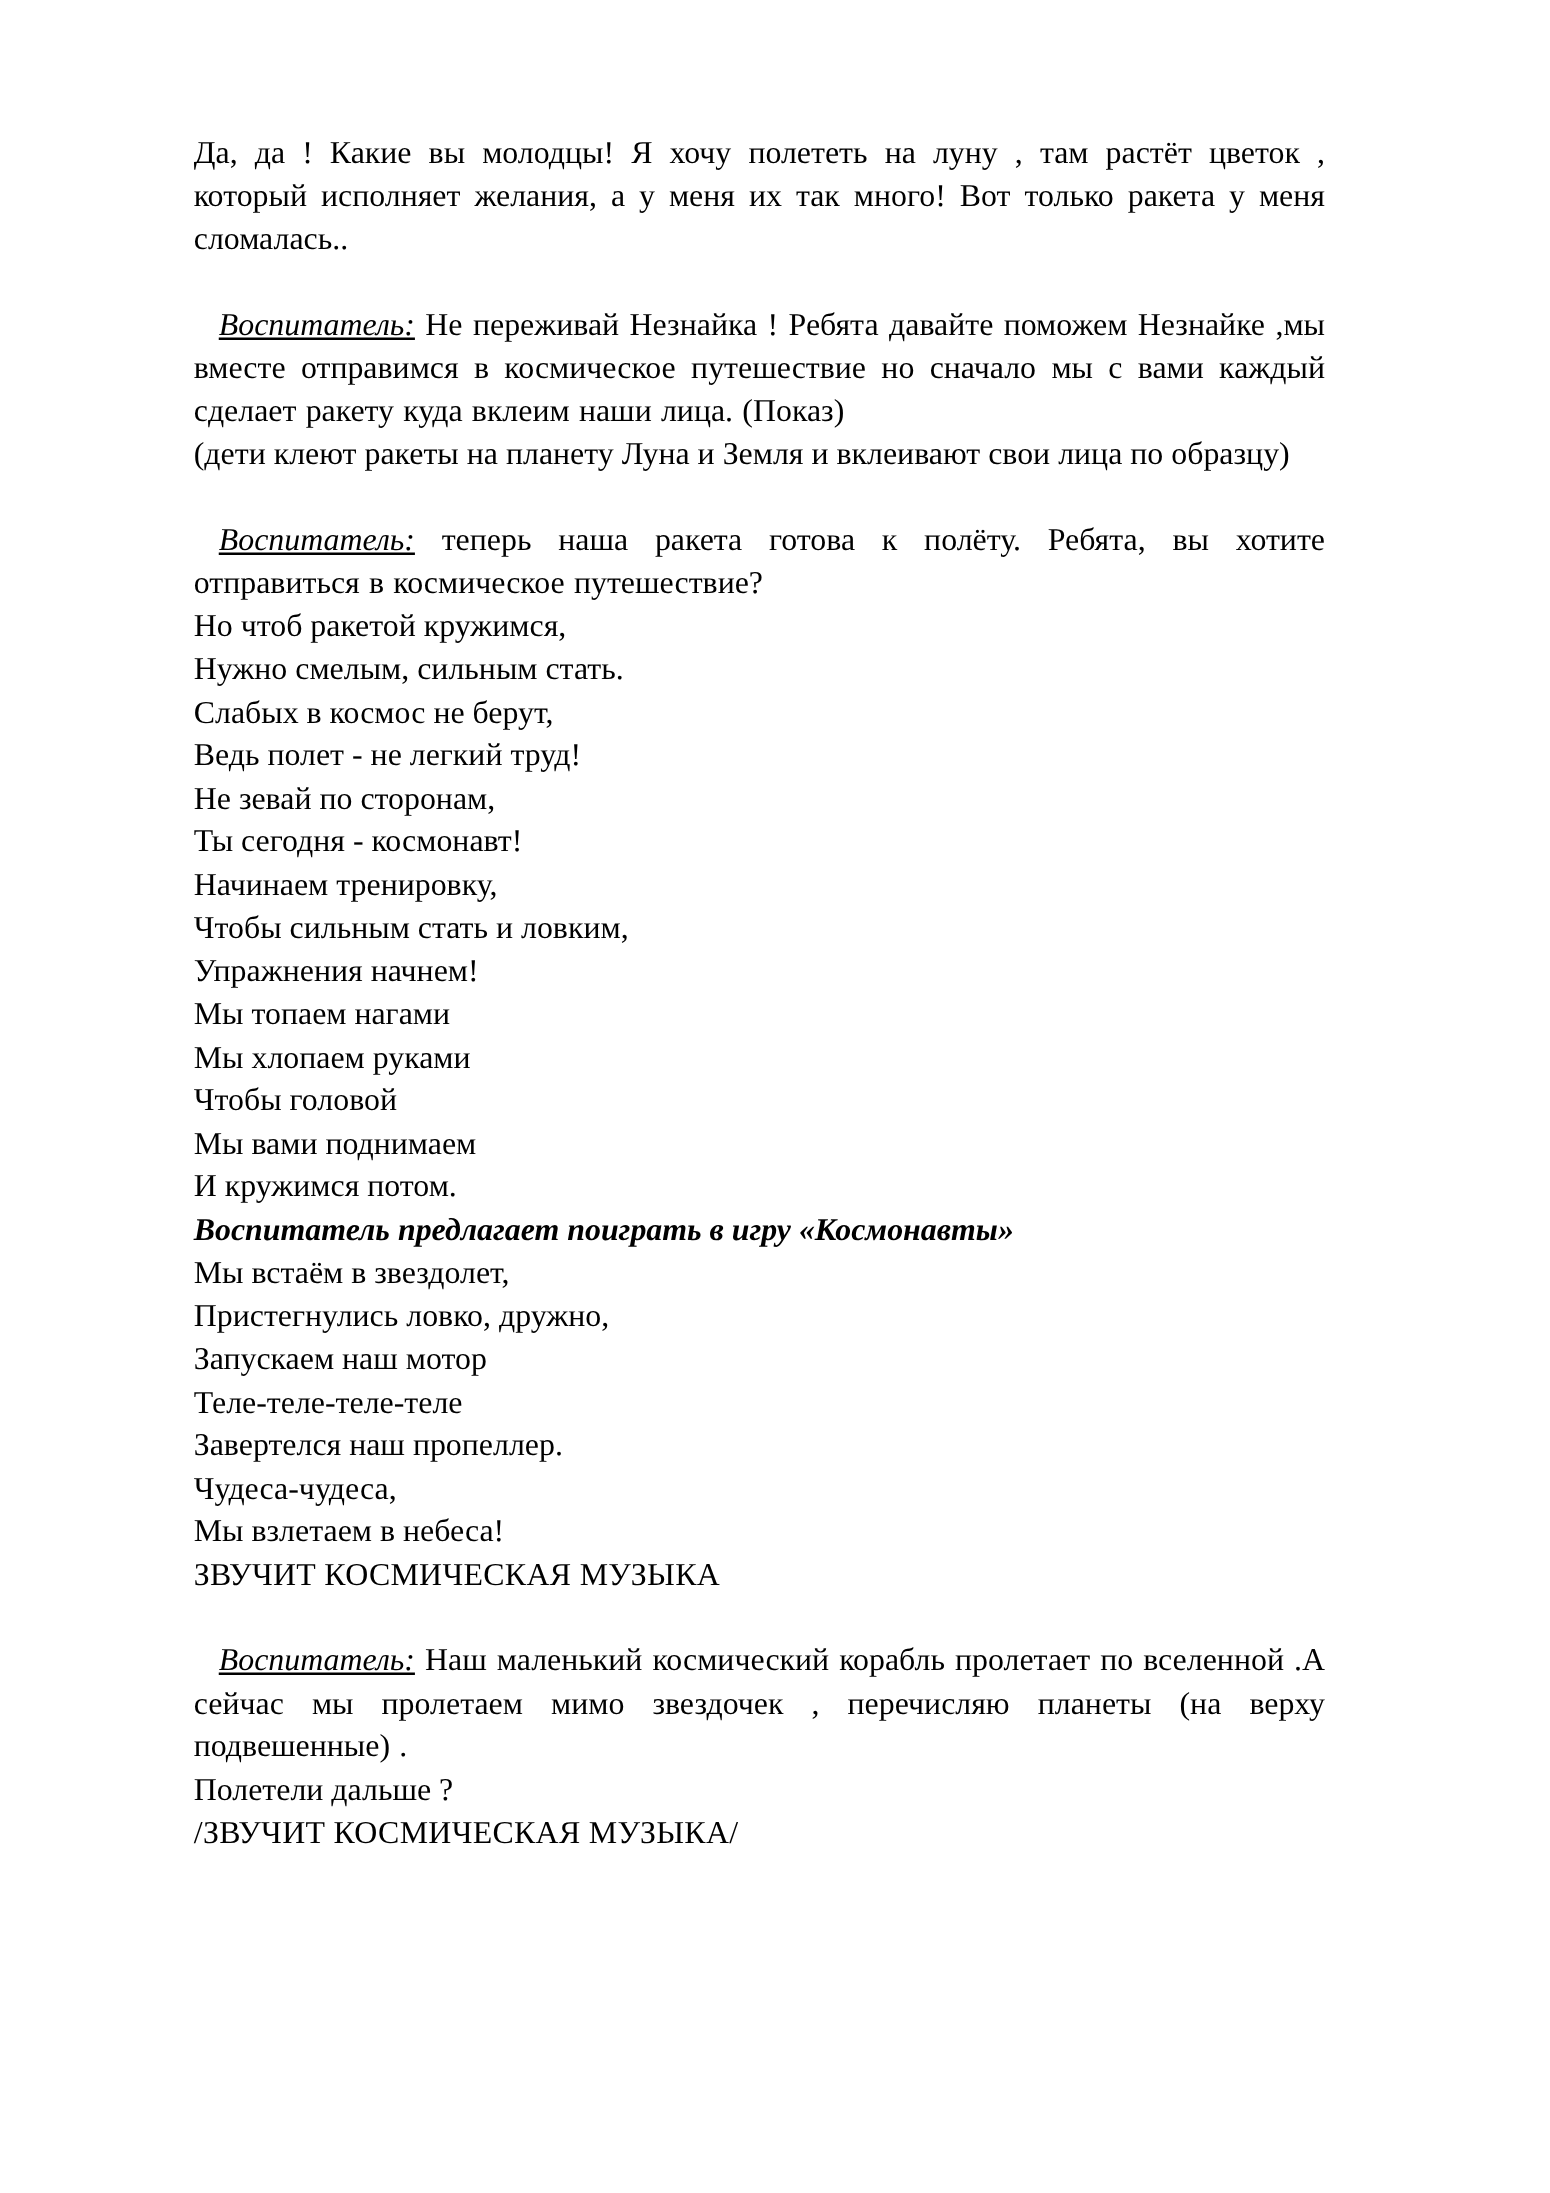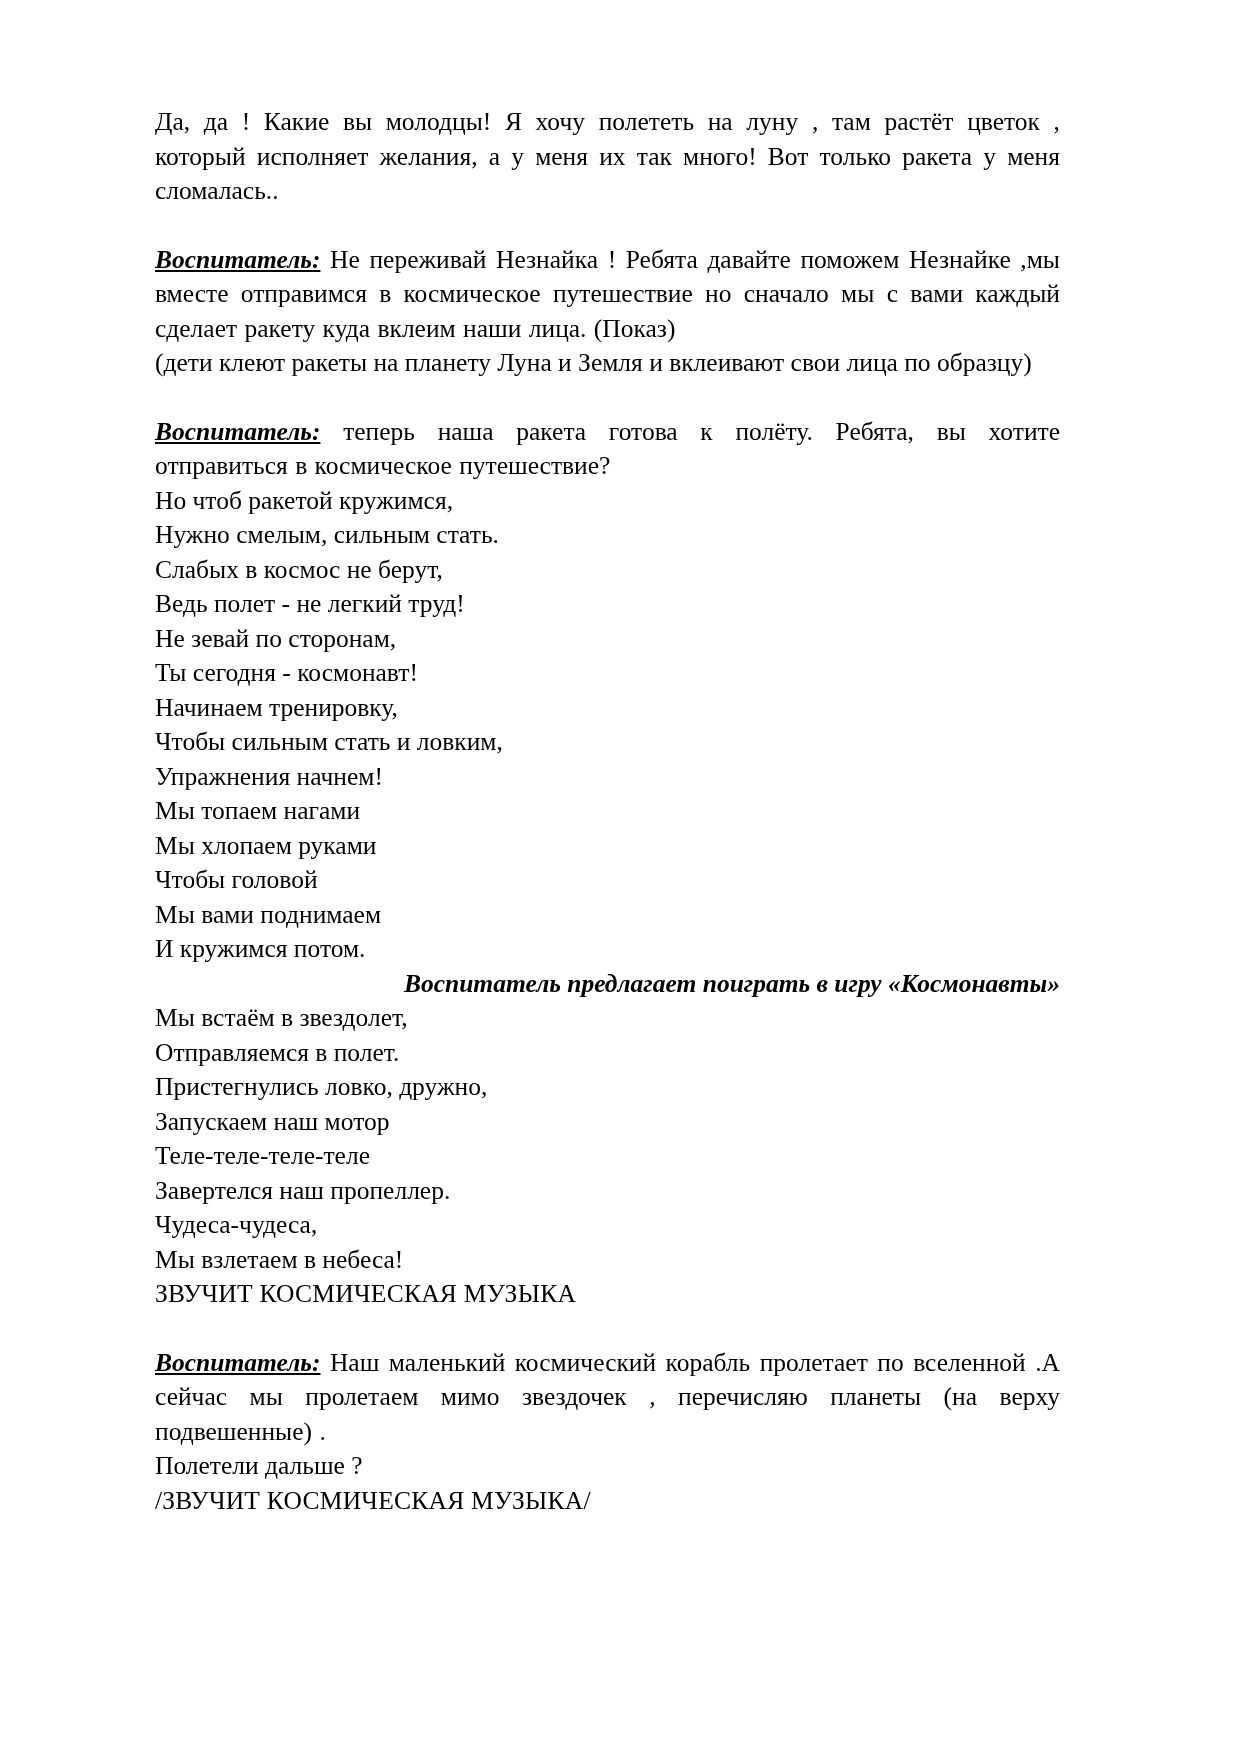--- a/index.html
+++ b/index.html
@@ -42,30 +42,30 @@
     font-size: 25.5px;
     line-height: 34.5px;
     margin: 0;
   }
   .line {
     white-space: pre-wrap;
     display: block;
   }
   .spacer-lg { height: 34px; }
   .speaker {
-    font-weight: bold;
+    font-weight: normal;
     font-style: italic;
     text-decoration: underline;
     text-underline-offset: 2px;
+    margin-left: 20px;
   }
   .bold { font-weight: bold; }
   .bolditalic {
     font-weight: bold;
     font-style: italic;
-    text-align: right;
   }
   .caps { letter-spacing: 0.01em; }
 </style>
 </head>
 <body>
 
 <div class="page">
   <div class="content">
 
     <p class="para loose">Да, да ! Какие вы молодцы! Я хочу полететь на луну , там растёт цветок , который исполняет желания, а у меня их так много! Вот  только  ракета у меня сломалась..</p>
@@ -100,21 +100,20 @@
       <span class="line">Мы вами поднимаем</span>
       <span class="line">И кружимся потом.</span>
     </div>
 
     <div class="lines">
       <span class="line bolditalic">Воспитатель предлагает поиграть в игру «Космонавты»</span>
     </div>
 
     <div class="lines">
       <span class="line">Мы встаём в звездолет,</span>
-      <span class="line">Отправляемся в полет.</span>
       <span class="line">Пристегнулись ловко, дружно,</span>
       <span class="line">Запускаем наш мотор</span>
       <span class="line">Теле-теле-теле-теле</span>
       <span class="line">Завертелся наш пропеллер.</span>
       <span class="line">Чудеса-чудеса,</span>
       <span class="line">Мы взлетаем в небеса!</span>
       <span class="line caps">ЗВУЧИТ КОСМИЧЕСКАЯ МУЗЫКА</span>
     </div>
 
     <div class="spacer-lg"></div>

